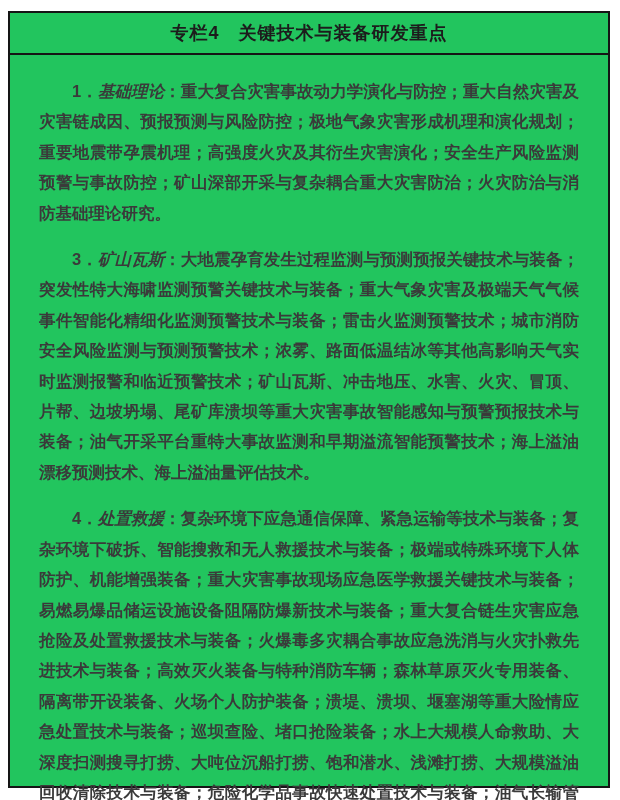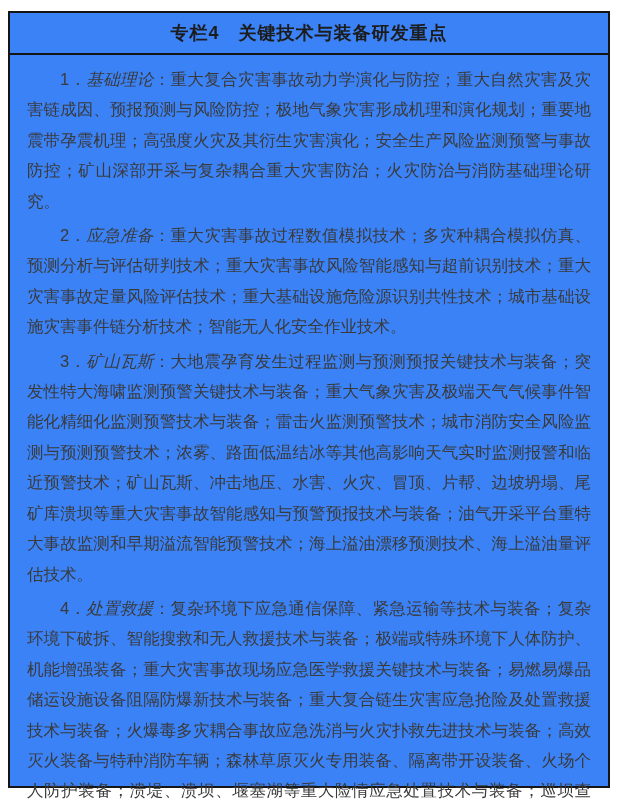--- a/index.html
+++ b/index.html
@@ -16,21 +16,21 @@
     overflow: hidden;
   }
   .panel {
     position: absolute;
     left: 8px;
     top: 11px;
     width: 602px;
     height: 777px;
     border: 2px solid #151515;
     box-sizing: border-box;
-    background: #3b82f6;
+    background: #22c55e;
   }
   .panel-header {
     height: 42px;
     border-bottom: 2px solid #151515;
     box-sizing: border-box;
     display: flex;
     align-items: center;
     justify-content: center;
   }
   .panel-title {
@@ -42,37 +42,37 @@
   }
   .panel-body {
     padding: 5px 13px 0 13px;
     font-size: 16.5px;
     line-height: 30.4px;
     color: #3a3a3a;
     text-align: justify;
     text-justify: inter-ideograph;
   }
   .panel-body p {
-    margin: 4px;
+    margin: 16px;
     text-indent: 2em;
+    font-weight: bold;
   }
   .sec-label {
     font-style: italic;
     color: #3a3a3a;
   }
 </style>
 </head>
 <body>
 
 <div class="page">
   <div class="panel">
     <div class="panel-header">
       <span class="panel-title">专栏4　关键技术与装备研发重点</span>
     </div>
     <div class="panel-body">
       <p><span>1．</span><span class="sec-label">基础理论</span><span>：</span><span>重大复合灾害事故动力学演化与防控；重大自然灾害及灾害链成因、预报预测与风险防控；极地气象灾害形成机理和演化规划；重要地震带孕震机理；高强度火灾及其衍生灾害演化；安全生产风险监测预警与事故防控；矿山深部开采与复杂耦合重大灾害防治；火灾防治与消防基础理论研究。</span></p>
-      <p><span>2．</span><span class="sec-label">应急准备</span><span>：</span><span>重大灾害事故过程数值模拟技术；多灾种耦合模拟仿真、预测分析与评估研判技术；重大灾害事故风险智能感知与超前识别技术；重大灾害事故定量风险评估技术；重大基础设施危险源识别共性技术；城市基础设施灾害事件链分析技术；智能无人化安全作业技术。</span></p>
       <p><span>3．</span><span class="sec-label">矿山瓦斯</span><span>：</span><span>大地震孕育发生过程监测与预测预报关键技术与装备；突发性特大海啸监测预警关键技术与装备；重大气象灾害及极端天气气候事件智能化精细化监测预警技术与装备；雷击火监测预警技术；城市消防安全风险监测与预测预警技术；浓雾、路面低温结冰等其他高影响天气实时监测报警和临近预警技术；矿山瓦斯、冲击地压、水害、火灾、冒顶、片帮、边坡坍塌、尾矿库溃坝等重大灾害事故智能感知与预警预报技术与装备；油气开采平台重特大事故监测和早期溢流智能预警技术；海上溢油漂移预测技术、海上溢油量评估技术。</span></p>
       <p><span>4．</span><span class="sec-label">处置救援</span><span>：</span><span>复杂环境下应急通信保障、紧急运输等技术与装备；复杂环境下破拆、智能搜救和无人救援技术与装备；极端或特殊环境下人体防护、机能增强装备；重大灾害事故现场应急医学救援关键技术与装备；易燃易爆品储运设施设备阻隔防爆新技术与装备；重大复合链生灾害应急抢险及处置救援技术与装备；火爆毒多灾耦合事故应急洗消与火灾扑救先进技术与装备；高效灭火装备与特种消防车辆；森林草原灭火专用装备、隔离带开设装备、火场个人防护装备；溃堤、溃坝、堰塞湖等重大险情应急处置技术与装备；巡坝查险、堵口抢险装备；水上大规模人命救助、大深度扫测搜寻打捞、大吨位沉船打捞、饱和潜水、浅滩打捞、大规模溢油回收清除技术与装备；危险化学品事故快速处置技术与装备；油气长输管道救援技术与装备；隧道事故快速救援技术与装备；海上油气事故救援技术与装备；矿山重大事故应急救援技术与装备；严重核事故应急救援技术与装备；应急交通运输先进技术与装备。</span></p>
 
     </div>
   </div>
 </div>
 
 </body></html>

